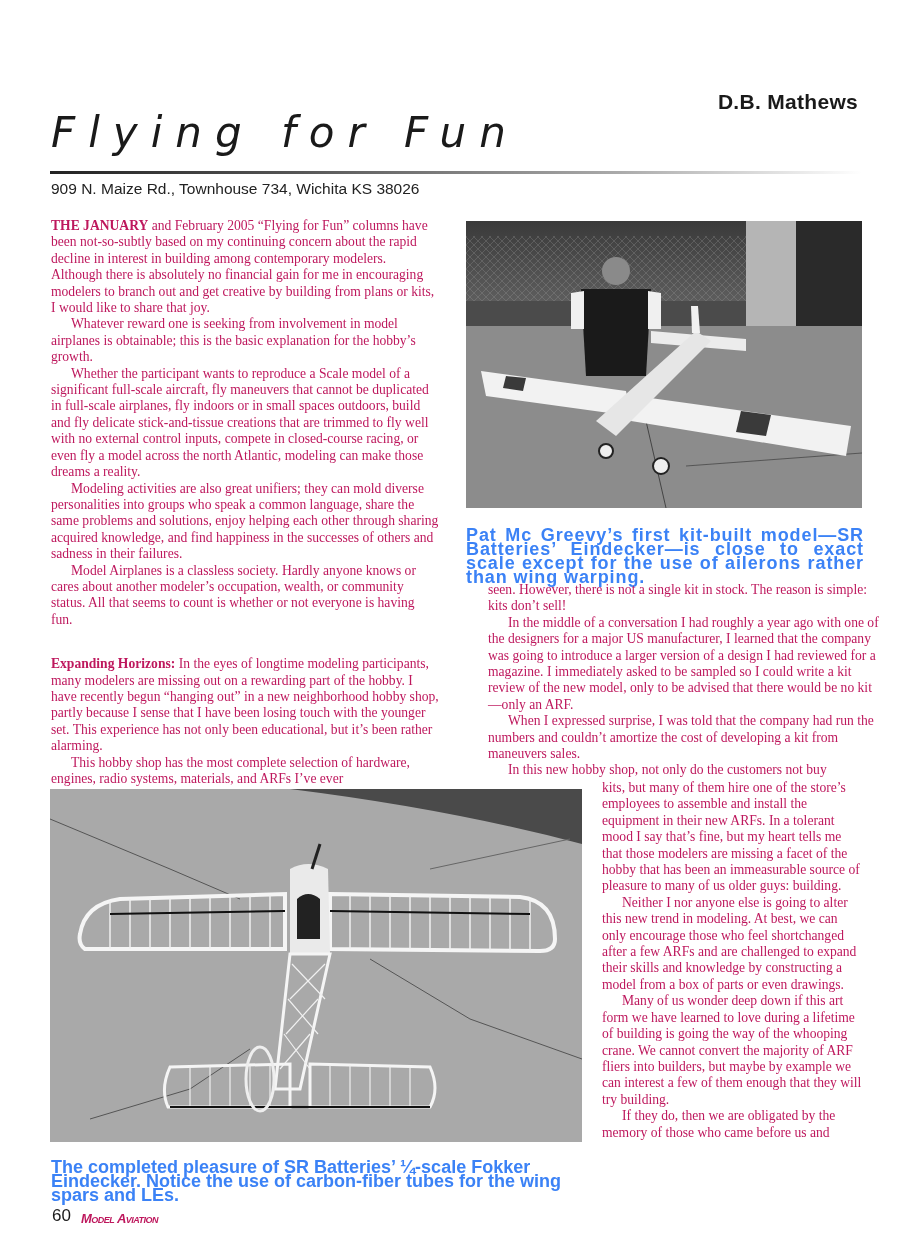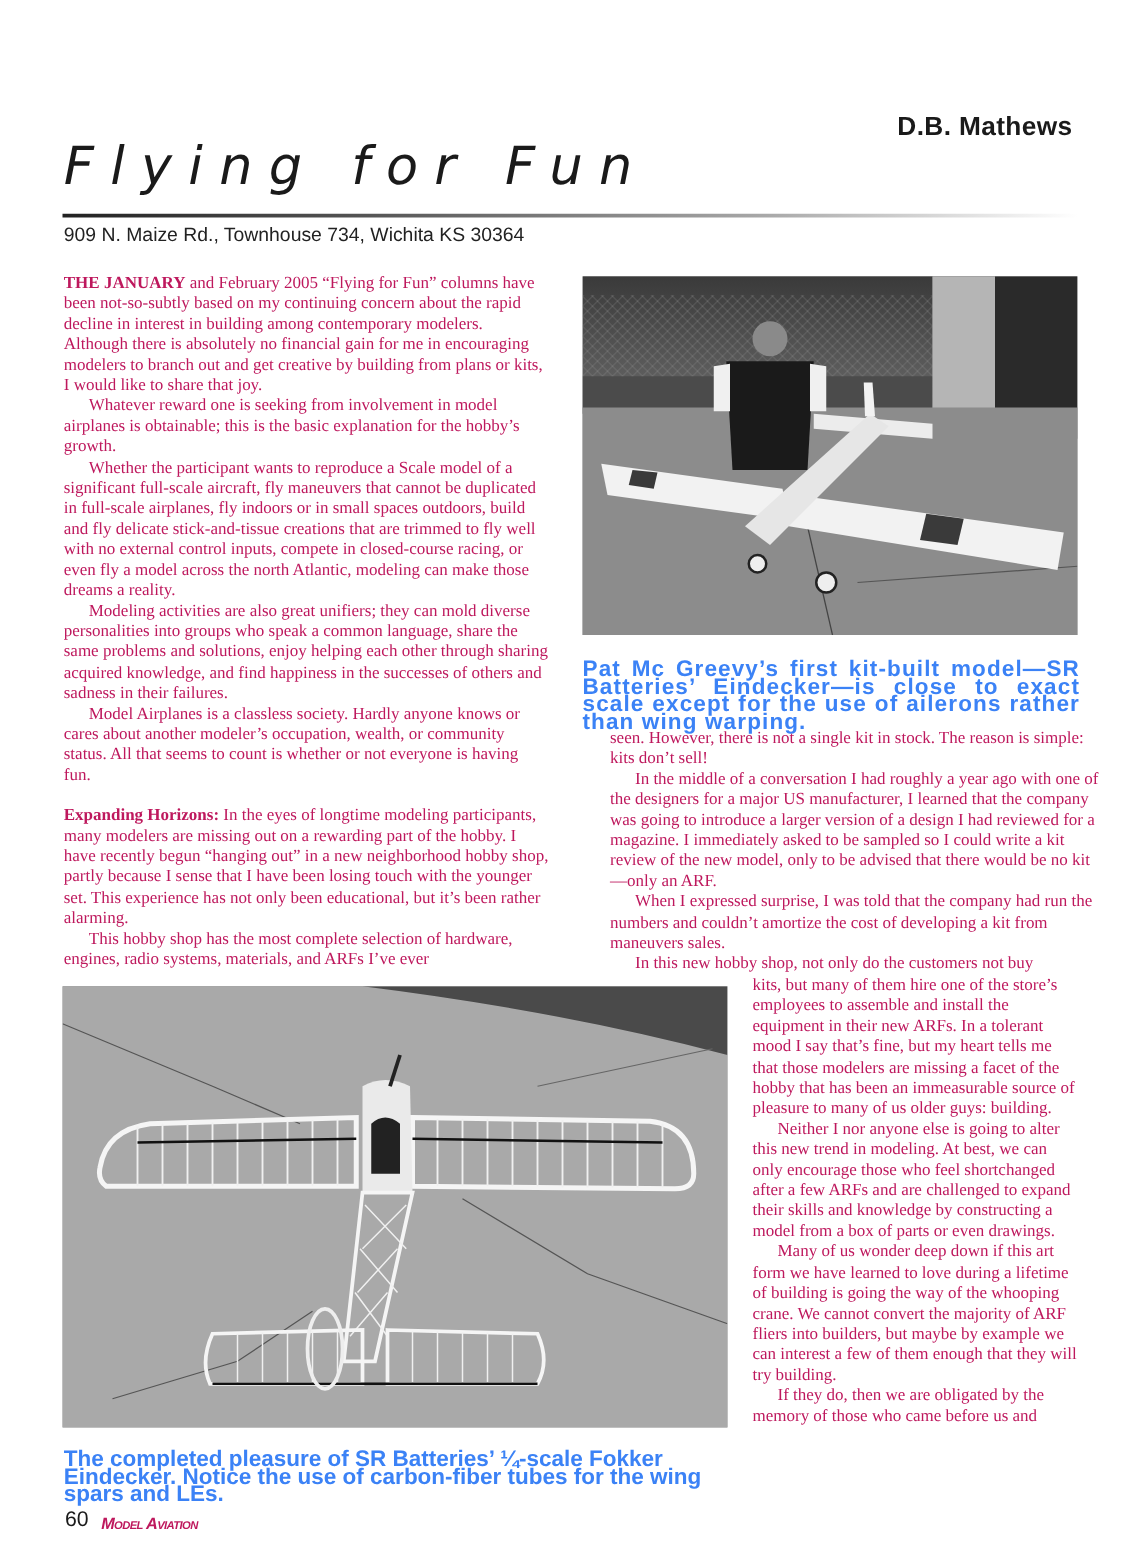--- a/index.html
+++ b/index.html
@@ -23,21 +23,21 @@
       position: absolute; left: 51px; top: 180px;
       font-family: "Liberation Sans", sans-serif; font-size: 15.5px; color: #222;
     }
 
     .body-text {
       font-family: "Liberation Serif", serif; font-size: 13.6px; line-height: 16.4px;
       color: #be185d; text-align: left;
     }
     .body-text p { margin: 0; }
     .body-text p.indent { text-indent: 20px; }
-    .body-text p.gap { margin-top: 16px; }
+    .body-text p.gap { margin-top: 28px; }
     .body-text b { font-weight: bold; }
 
     .col-left { position: absolute; left: 51px; top: 218px; width: 388px; }
     .col-right-top { position: absolute; left: 488px; top: 582px; width: 396px; }
     .col-right-bottom { position: absolute; left: 602px; top: 780px; width: 262px; }
 
     .photo { position: absolute; overflow: hidden; background: #8a8a8a; }
     .photo-1 { left: 466px; top: 221px; width: 396px; height: 287px; }
     .photo-2 { left: 50px; top: 789px; width: 532px; height: 353px; }
     .photo svg { display: block; width: 100%; height: 100%; }
@@ -58,21 +58,21 @@
       font-size: 13px; font-weight: bold; font-style: italic; font-variant: small-caps;
       letter-spacing: -0.5px; color: #be185d;
     }
   </style>
 </head>
 <body>
 
 <div class="author">D.B. Mathews</div>
 <div class="title">Flying for Fun</div>
 <div class="rule"></div>
-<div class="address">909 N. Maize Rd., Townhouse 734, Wichita KS 30364</div>
+<div class="address">909 N. Maize Rd., Townhouse 734, Wichita KS 38026</div>
 
 <div class="col-left body-text">
   <p><b>THE JANUARY</b><span> and February 2005 “Flying for Fun” columns have been not-so-subtly based on my continuing concern about the rapid decline in interest in building among contemporary modelers. Although there is absolutely no financial gain for me in encouraging modelers to branch out and get creative by building from plans or kits, I would like to share that joy.</span></p>
   <p class="indent">Whatever reward one is seeking from involvement in model airplanes is obtainable; this is the basic explanation for the hobby’s growth.</p>
   <p class="indent">Whether the participant wants to reproduce a Scale model of a significant full-scale aircraft, fly maneuvers that cannot be duplicated in full-scale airplanes, fly indoors or in small spaces outdoors, build and fly delicate stick-and-tissue creations that are trimmed to fly well with no external control inputs, compete in closed-course racing, or even fly a model across the north Atlantic, modeling can make those dreams a reality.</p>
   <p class="indent">Modeling activities are also great unifiers; they can mold diverse personalities into groups who speak a common language, share the same problems and solutions, enjoy helping each other through sharing acquired knowledge, and find happiness in the successes of others and sadness in their failures.</p>
   <p class="indent">Model Airplanes is a classless society. Hardly anyone knows or cares about another modeler’s occupation, wealth, or community status. All that seems to count is whether or not everyone is having fun.</p>
   <p class="gap"><b>Expanding Horizons:</b><span> In the eyes of longtime modeling participants, many modelers are missing out on a rewarding part of the hobby. I have recently begun “hanging out” in a new neighborhood hobby shop, partly because I sense that I have been losing touch with the younger set. This experience has not only been educational, but it’s been rather alarming.</span></p>
   <p class="indent">This hobby shop has the most complete selection of hardware, engines, radio systems, materials, and ARFs I’ve ever</p>
 </div>

